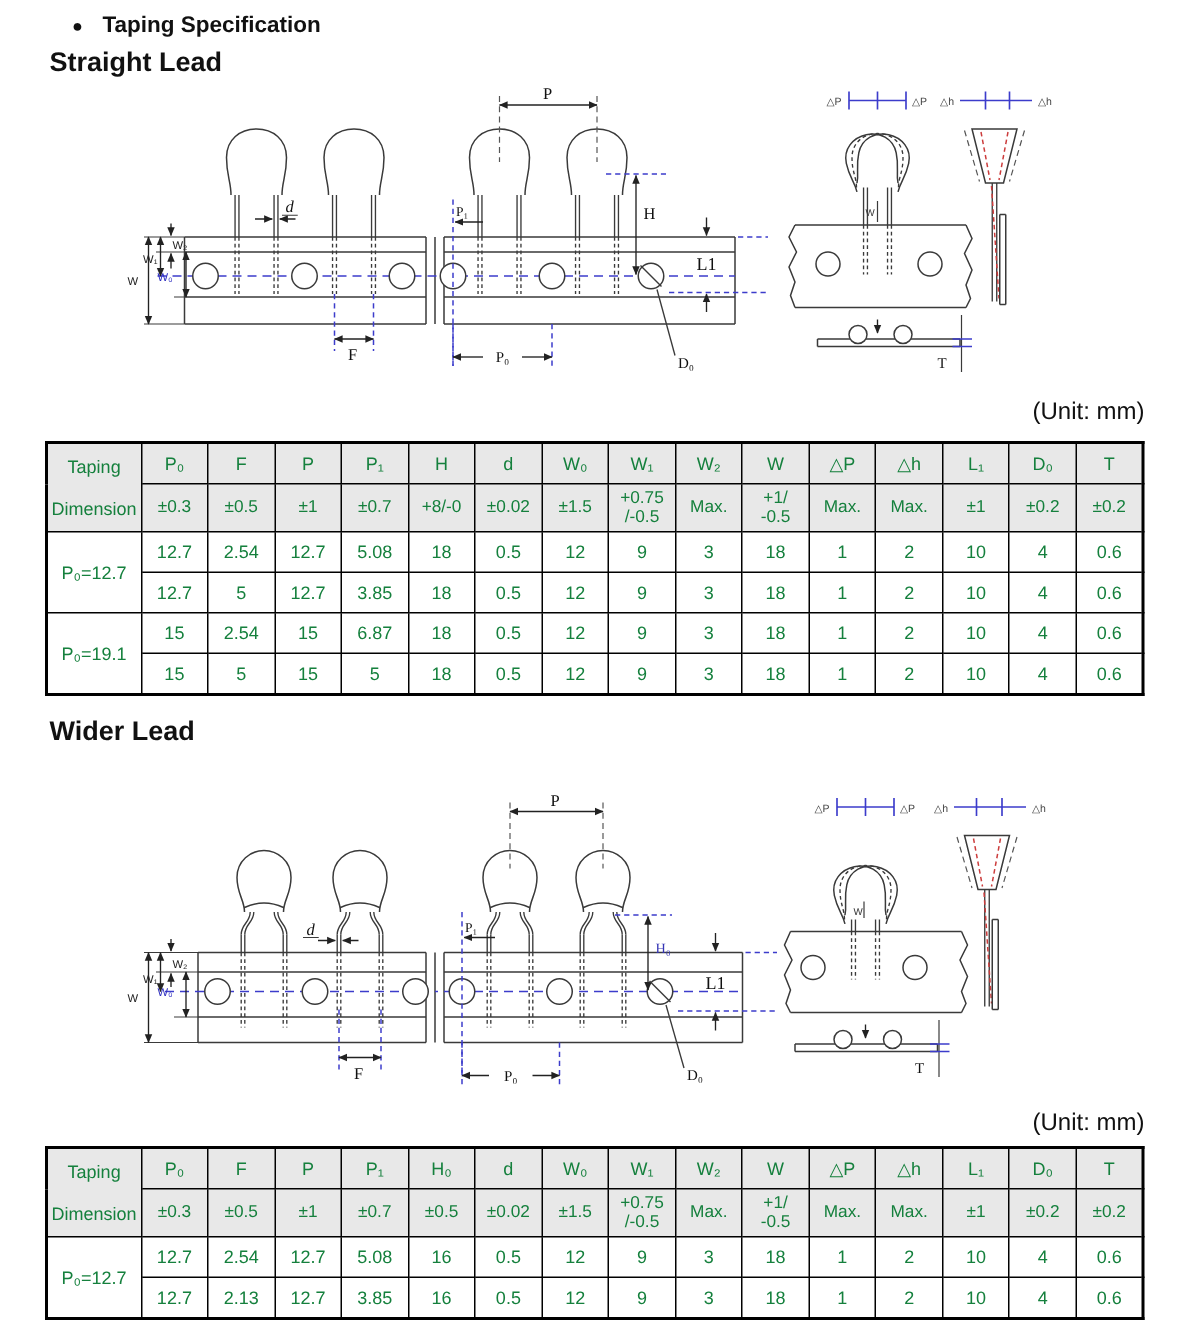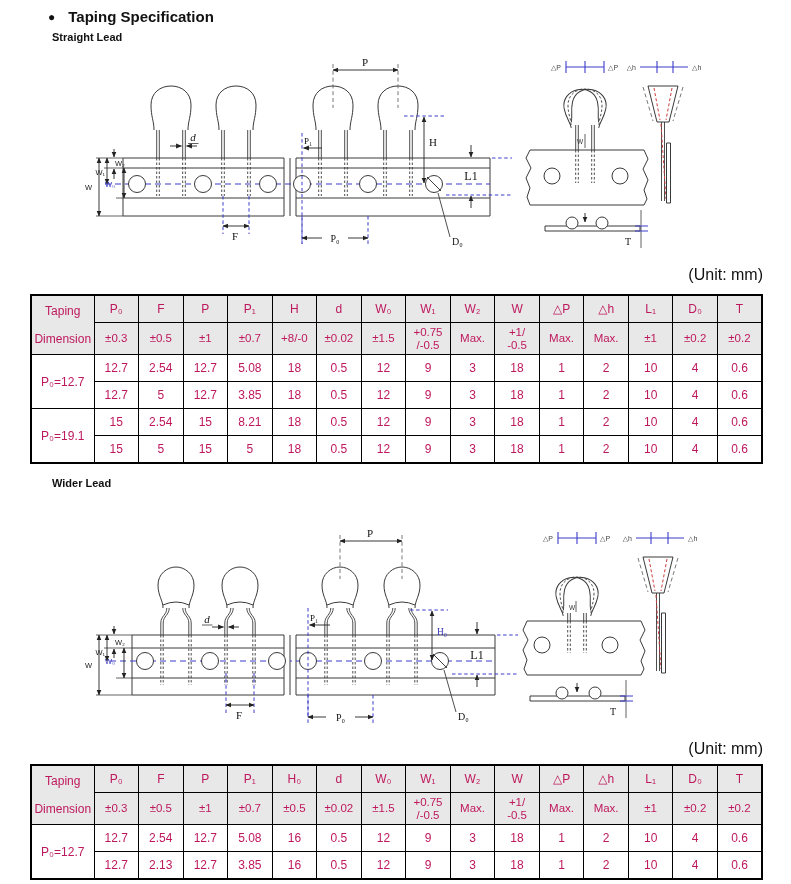--- a/index.html
+++ b/index.html
@@ -1,26 +1,26 @@
 <!DOCTYPE html>
 <html><head>
 <meta charset="utf-8">
 <style>
   html,body{margin:0;padding:0;background:#fff;}
   .page{position:relative;width:791px;height:884px;background:#fff;overflow:hidden;
         font-family:"Liberation Sans",sans-serif;color:#111;}
   .titleRow{position:absolute;left:48px;top:8px;display:flex;align-items:center;gap:13px;
             font-weight:bold;font-size:15px;}
   .titleRow .bullet{font-size:12px;line-height:1;}
-  .secHead{position:absolute;left:52px;font-weight:bold;font-size:11px;}
+  .secHead{position:absolute;left:33px;font-weight:bold;font-size:18px;}
   .unitNote{position:absolute;right:28px;font-size:16px;}
   .diag{position:absolute;left:0;}
   
   .t{position:absolute;left:30px;border-collapse:collapse;table-layout:fixed;width:733px;
-     font-size:12px;color:#be185d;border:2px solid #000;}
+     font-size:12px;color:#15803d;border:2px solid #000;}
   .t td{border:1px solid #000;text-align:center;vertical-align:middle;padding:0;background:#fff;}
   .t td.hd{background:#e8e8e8;}
   .t tr.sym td{height:26px;}
   .t tr.tol td{height:31px;font-size:11.5px;line-height:1.12;white-space:pre-line;}
   .t tr.dat td{height:26px;}
   .corner{display:flex;flex-direction:column;justify-content:space-around;height:57px;}
   
   .ln{stroke:#3a3a3a;stroke-width:1;fill:none;}
   .lnt{stroke:#3a3a3a;stroke-width:.9;fill:none;}
   .lnx{stroke:#3a3a3a;stroke-width:.8;fill:none;}
@@ -293,21 +293,21 @@
       <td>2</td>
       <td>10</td>
       <td>4</td>
       <td>0.6</td>
     </tr>
     <tr class="dat">
       <td rowspan="2">P₀=19.1</td>
       <td>15</td>
       <td>2.54</td>
       <td>15</td>
-      <td>8.21</td>
+      <td>6.87</td>
       <td>18</td>
       <td>0.5</td>
       <td>12</td>
       <td>9</td>
       <td>3</td>
       <td>18</td>
       <td>1</td>
       <td>2</td>
       <td>10</td>
       <td>4</td>

